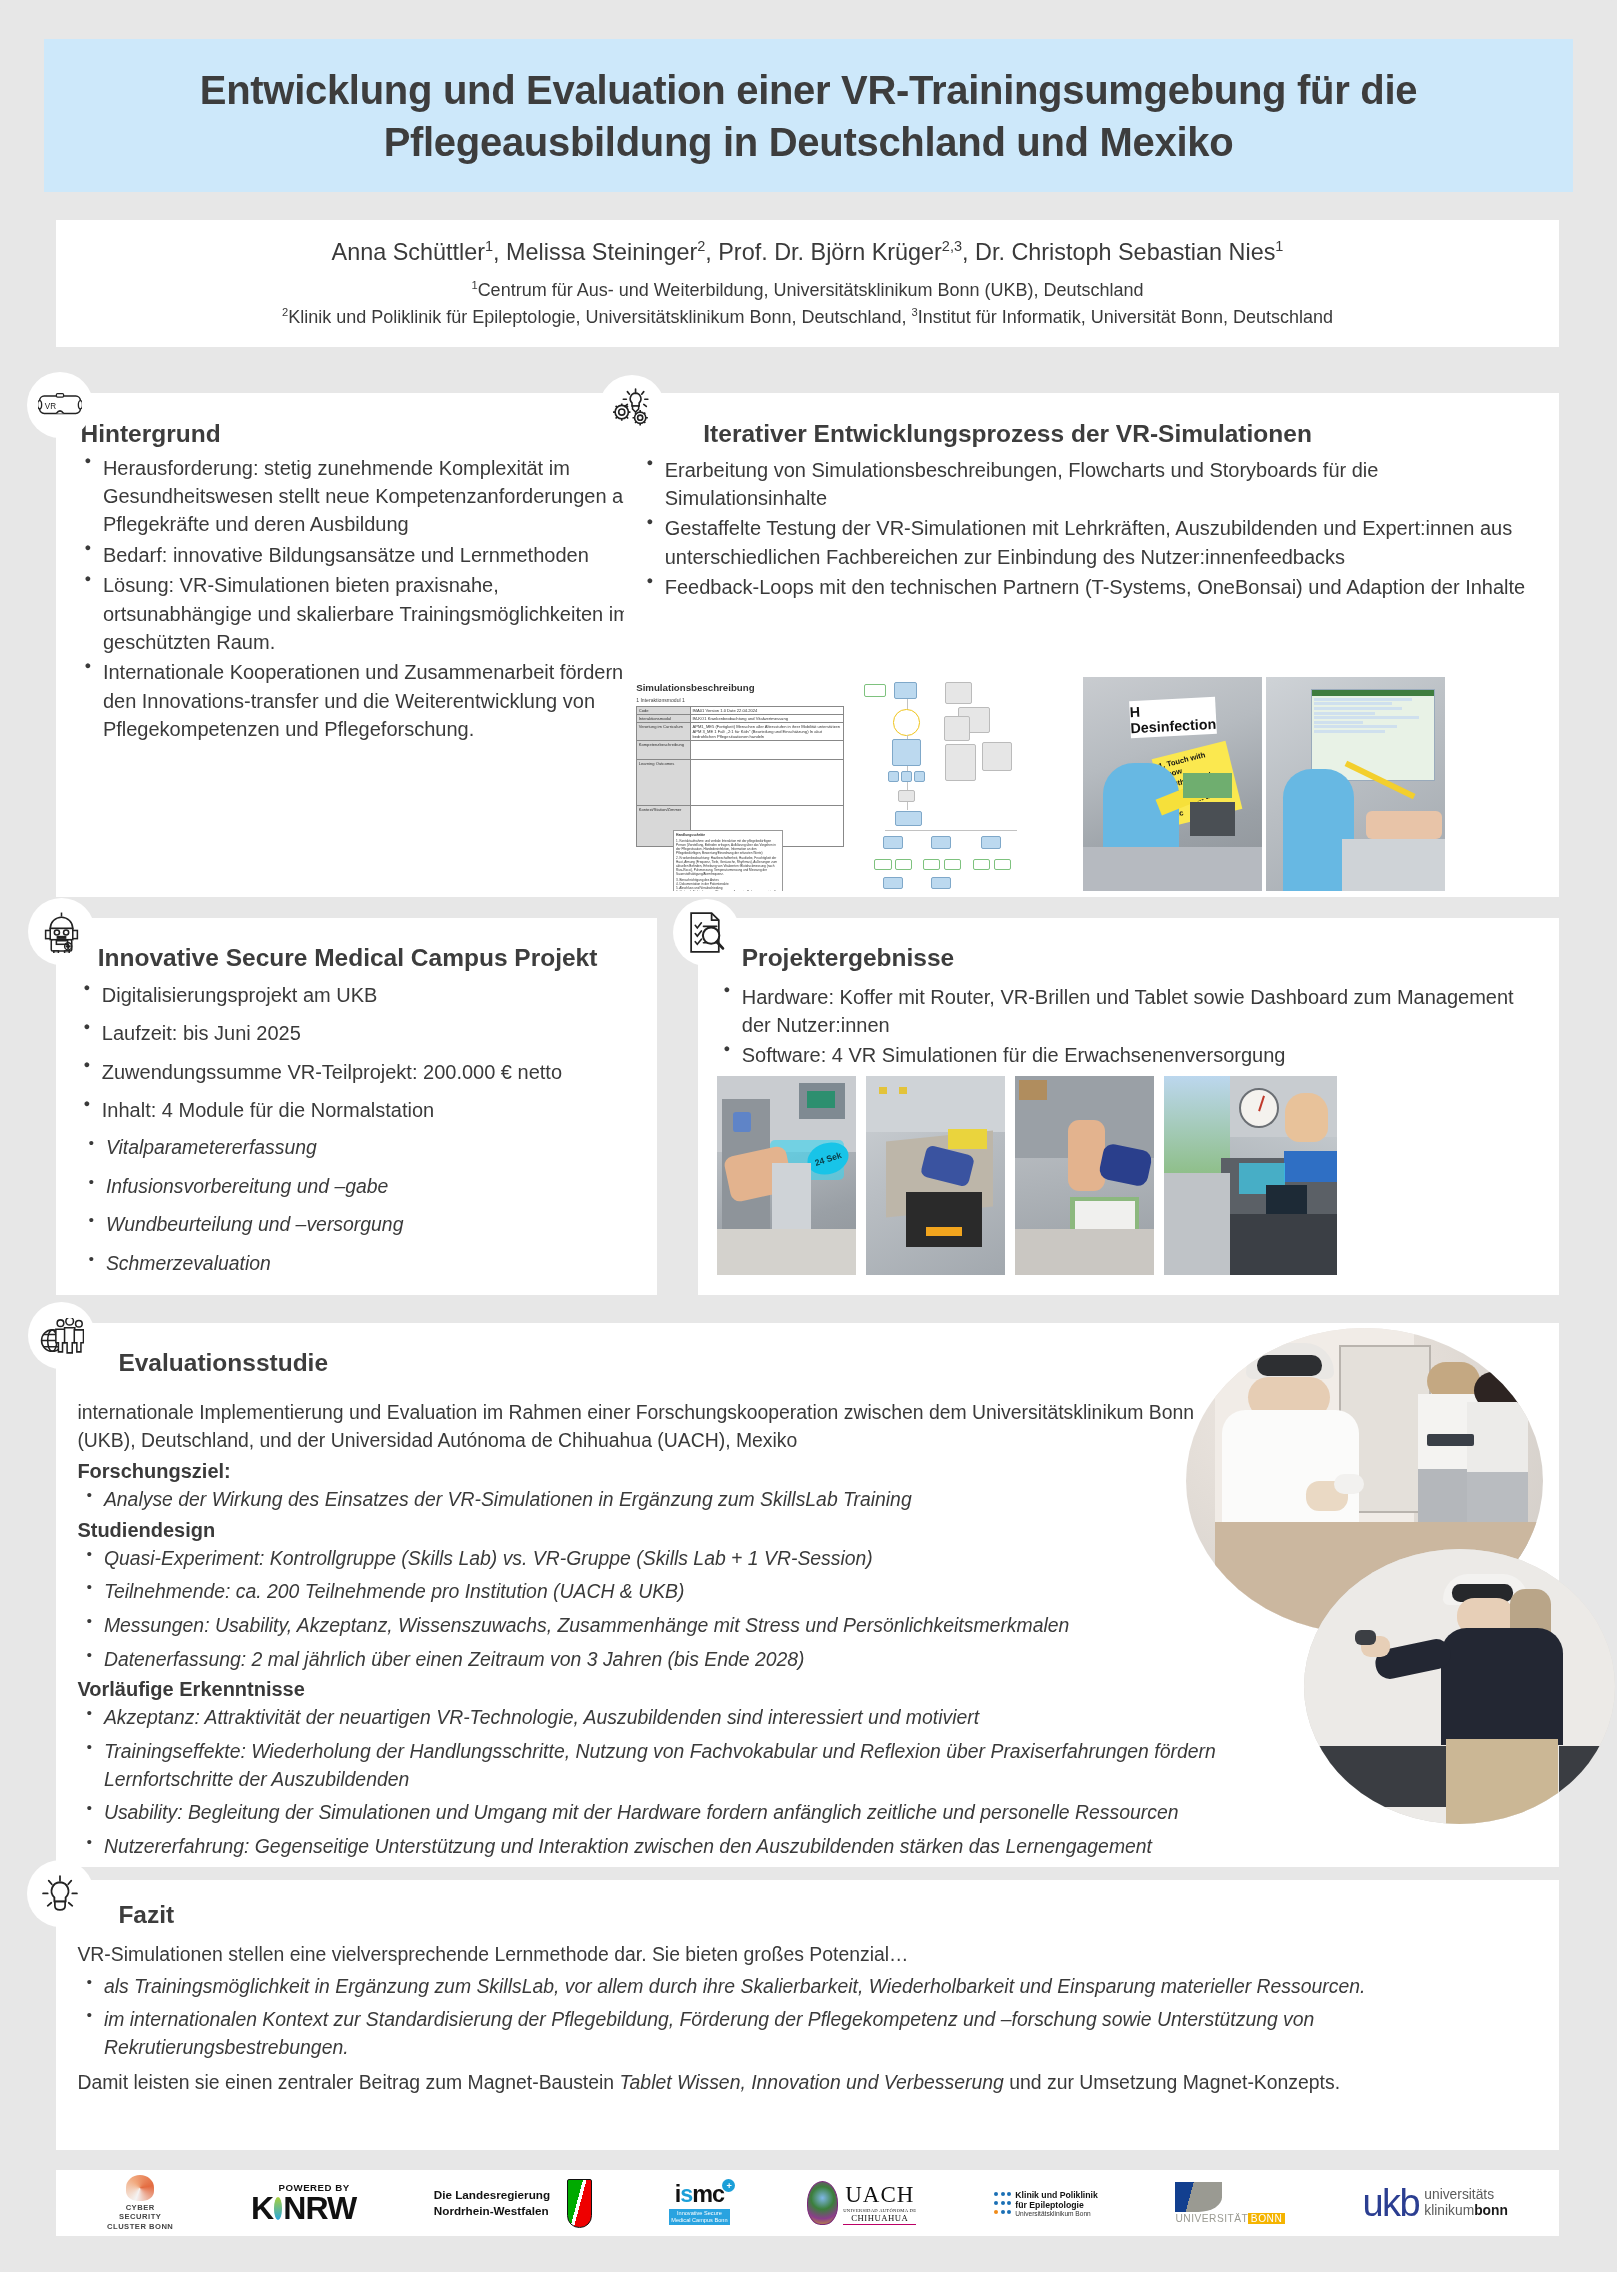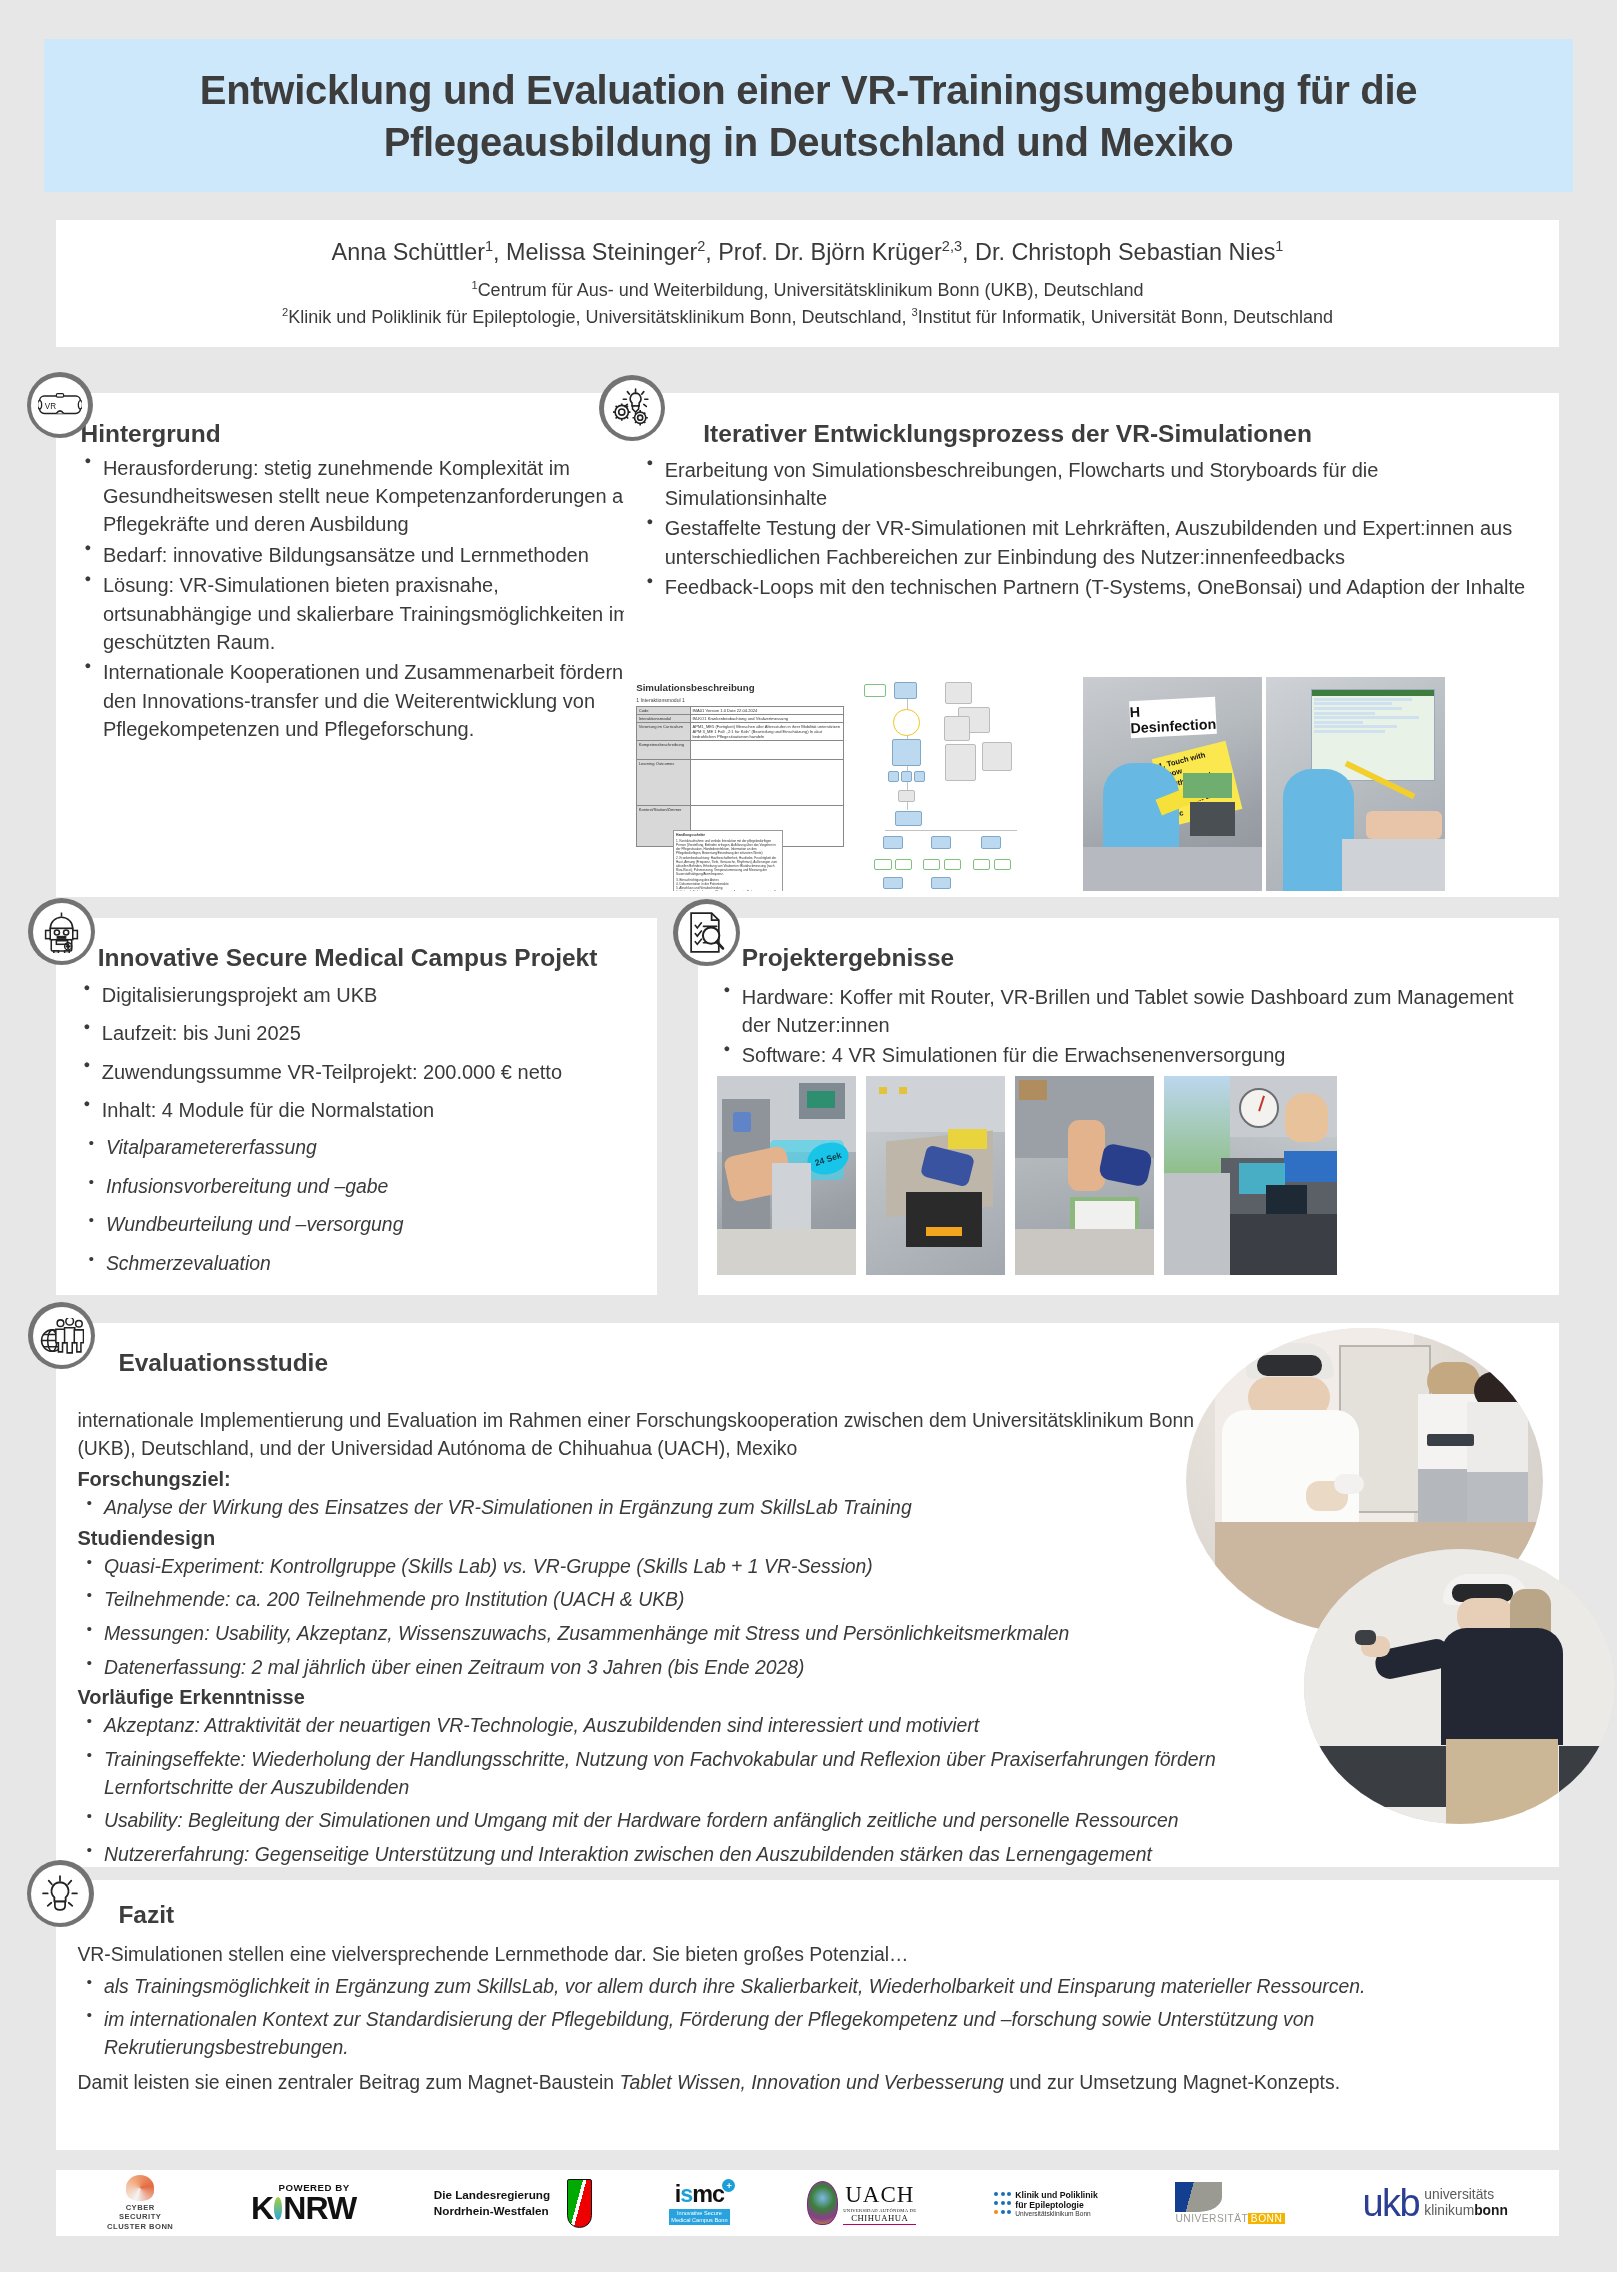--- a/index.html
+++ b/index.html
@@ -34,21 +34,21 @@
 
   
   .card { position: absolute; background: #fff; }
   .card-head {
     display: block; font-size: 24.5px; font-weight: bold; color: #3d3d3d;
   }
 
   
   .badge {
     position: absolute; border-radius: 50%;
-    background: #737373; display: flex; align-items: center; justify-content: center;
+    background: #ffffff; display: flex; align-items: center; justify-content: center;
     z-index: 5;
   }
   .badge .inner {
     border-radius: 50%; background: #fff; display: flex; align-items: center; justify-content: center;
   }
   .badge svg { display: block; }
 
   
   ul.b1 { list-style: none; margin-top: 6.1px; }
   ul.b1 > li {
@@ -470,21 +470,21 @@
         </g>
         <circle cx="45" cy="48" r="16" fill="#fff" stroke="#222" stroke-width="4"></circle>
         <path d="M56 60 l12 13" stroke="#222" stroke-width="5.5" stroke-linecap="round"></path>
       </svg>
     </div>
   </div>
 
   <div class="card" style="left:56px; top:1323px; width:1503px; height:544px;">
     <div style="padding:25.5px 20.4px 0 21.4px; width:1192px;">
       <div class="card-head" style="padding-left:41px;">Evaluationsstudie</div>
-      <div class="para" style="margin-top:29px;">internationale Implementierung und Evaluation im Rahmen einer Forschungskooperation zwischen dem Universitätsklinikum Bonn (UKB), Deutschland,  und der Universidad Autónoma de Chihuahua (UACH), Mexiko</div>
+      <div class="para" style="margin-top:21px;">internationale Implementierung und Evaluation im Rahmen einer Forschungskooperation zwischen dem Universitätsklinikum Bonn (UKB), Deutschland,  und der Universidad Autónoma de Chihuahua (UACH), Mexiko</div>
       <div class="subhead" style="margin-top:6.1px;">Forschungsziel:</div>
       <ul class="b2">
         <li>Analyse der Wirkung des Einsatzes der VR-Simulationen in Ergänzung zum SkillsLab Training</li>
       </ul>
       <div class="subhead" style="margin-top:5.1px;">Studiendesign</div>
       <ul class="b2">
         <li style="margin-bottom:6.1px">Quasi-Experiment: Kontrollgruppe (Skills Lab) vs. VR-Gruppe (Skills Lab + 1 VR-Session)</li>
         <li style="margin-bottom:6.1px">Teilnehmende: ca. 200 Teilnehmende pro Institution (UACH &amp; UKB)</li>
         <li style="margin-bottom:6.1px">Messungen: Usability, Akzeptanz, Wissenszuwachs, Zusammenhänge mit Stress und Persönlichkeitsmerkmalen</li>
         <li>Datenerfassung: 2 mal jährlich über einen Zeitraum von 3 Jahren (bis Ende 2028)</li>

